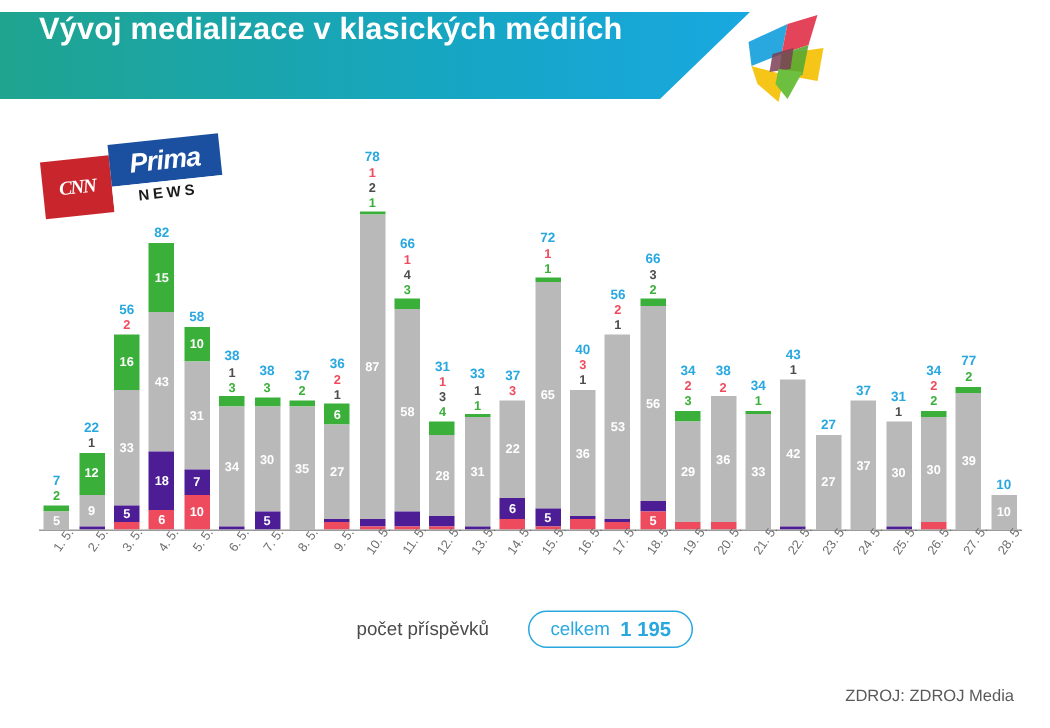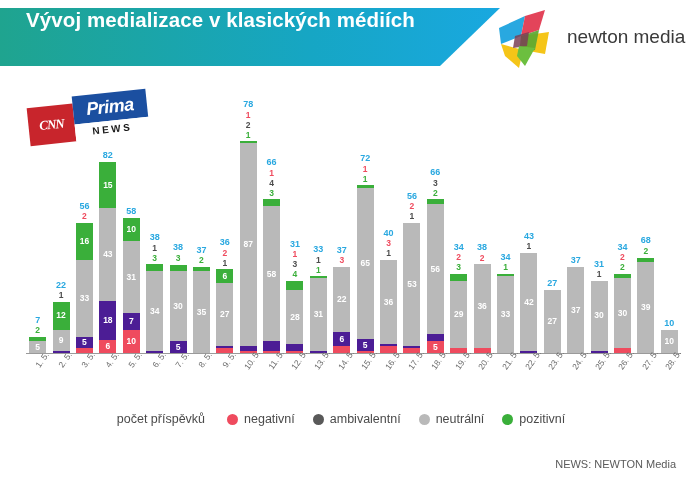--- a/index.html
+++ b/index.html
@@ -150,21 +150,20 @@
     <svg viewBox="0 0 62 62" width="62" height="62" aria-hidden="true">
       <polygon points="4,22 30,10 26,30 6,38" fill="#29a8e0"></polygon>
       <polygon points="30,10 50,4 44,24 26,30" fill="#e3445a"></polygon>
       <polygon points="26,30 54,26 50,48 28,44" fill="#f5c518"></polygon>
       <polygon points="6,38 28,44 24,62 10,50" fill="#f5c518"></polygon>
       <polygon points="26,30 44,24 40,44 24,48" fill="#5aa832" opacity="0.92"></polygon>
       <polygon points="20,30 34,26 32,40 18,42" fill="#7a3f55" opacity="0.85"></polygon>
       <polygon points="24,40 40,42 30,60 22,50" fill="#6cbf3f"></polygon>
     </svg>
   </div>
-  <div id="brand-name">newton media</div>
 </div>
 
 <div id="station-logo">
   <div class="logo-cnn">
     <span>CNN</span>
   </div>
   <div class="logo-prima">
     <span>Prima</span>
   </div>
   <div class="logo-news">
@@ -498,21 +497,21 @@
           <div class="total-label" style="bottom: 101.209px;">34</div>
         </div>
       </div>
       <div class="bar-col">
         <div class="bar-stack" style="height: 95.5165px;">
           <span class="seg-label outside pos" style="bottom: 97.5165px; position: absolute;">2</span>
           <div class="seg seg-pos" style="height: 4.65934px;"></div>
           <div class="seg seg-neu" style="height: 90.8571px;">
             <span class="seg-label">39</span>
           </div>
-          <div class="total-label" style="bottom: 107.516px;">68</div>
+          <div class="total-label" style="bottom: 107.516px;">77</div>
         </div>
       </div>
       <div class="bar-col">
         <div class="bar-stack" style="height: 23.2967px;">
           <div class="seg seg-neu" style="height: 23.2967px;">
             <span class="seg-label">10</span>
           </div>
           <div class="total-label" style="bottom: 25.2967px;">10</div>
         </div>
       </div>
@@ -601,33 +600,19 @@
     <div class="xlab">
       <span>27. 5.</span>
     </div>
     <div class="xlab">
       <span>28. 5.</span>
     </div>
   </div>
 
 <div id="legend">
   <div id="legend-title">počet příspěvků</div>
-  <div id="legend-items" style="display: flex; align-items: center;">
-      <div class="legend-item">
-        <span class="legend-dot" style="background: rgb(239, 75, 94);"></span>
-        <span class="legend-text">negativní</span>
-      </div>
-      <div class="legend-item">
-        <span class="legend-dot" style="background: rgb(89, 89, 89);"></span>
-        <span class="legend-text">ambivalentní</span>
-      </div>
-      <div class="legend-item">
-        <span class="legend-dot" style="background: rgb(185, 185, 185);"></span>
-        <span class="legend-text">neutrální</span>
-      </div>
-      <div class="legend-item">
-        <span class="legend-dot" style="background: rgb(58, 175, 58);"></span>
-        <span class="legend-text">pozitivní</span>
-      </div>
-    </div>
+  <div id="total-pill">
+    <span class="t-label">celkem</span>
+    <span class="t-value">1 195</span>
+  </div>
 </div>
 
-<div id="source">NEWS: NEWTON Media</div>
+<div id="source">ZDROJ: ZDROJ Media</div>
 
 </body></html>

